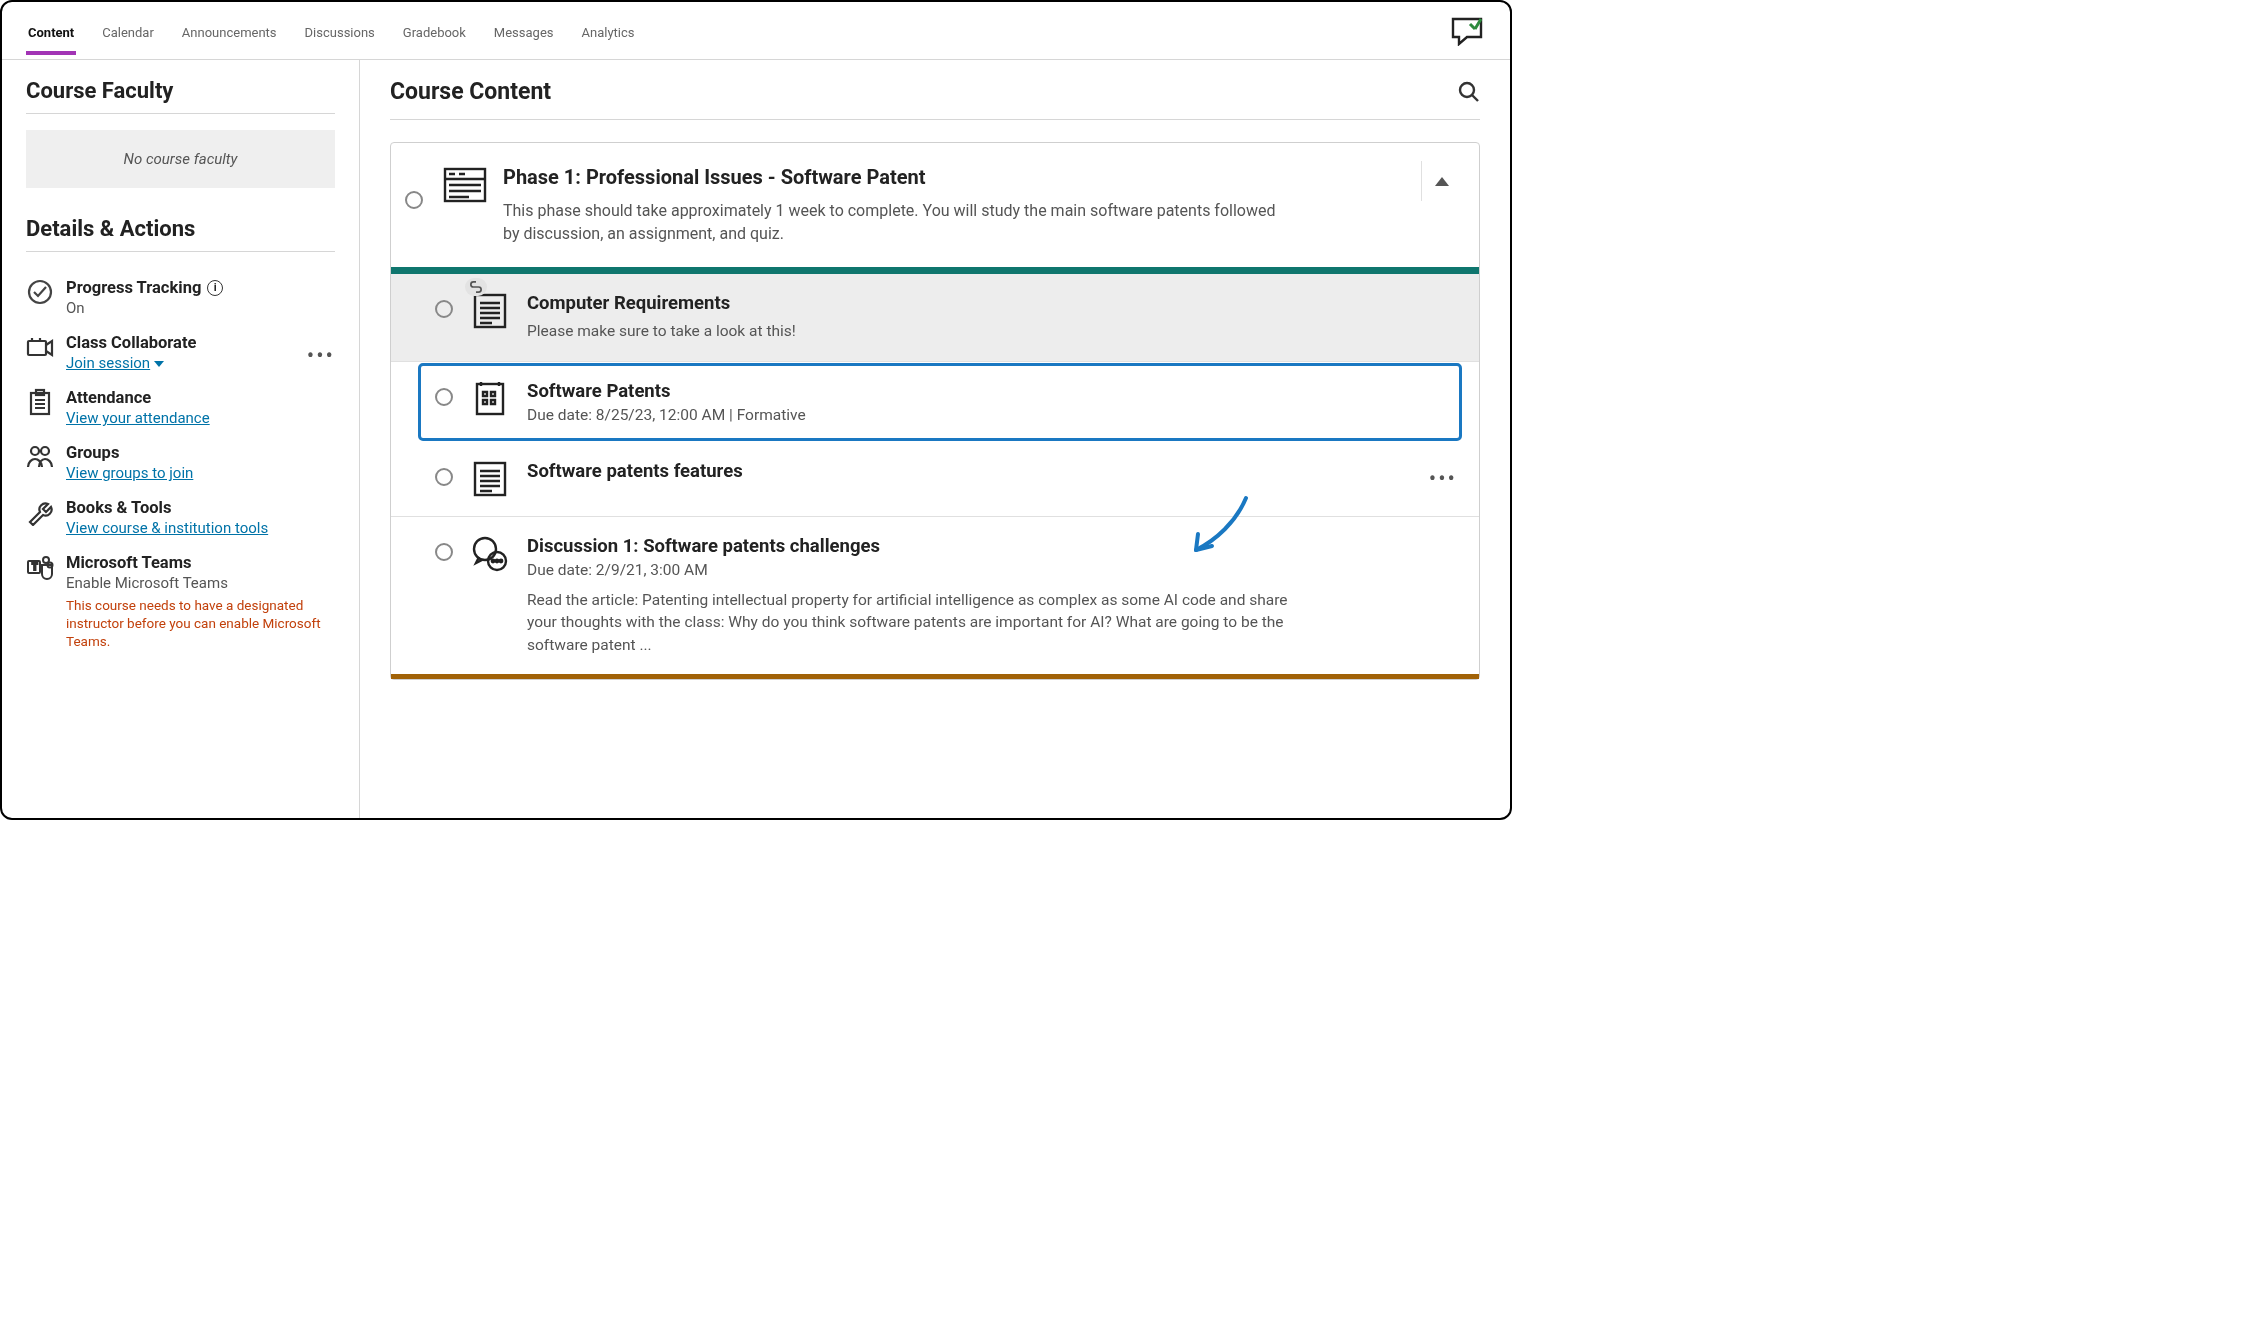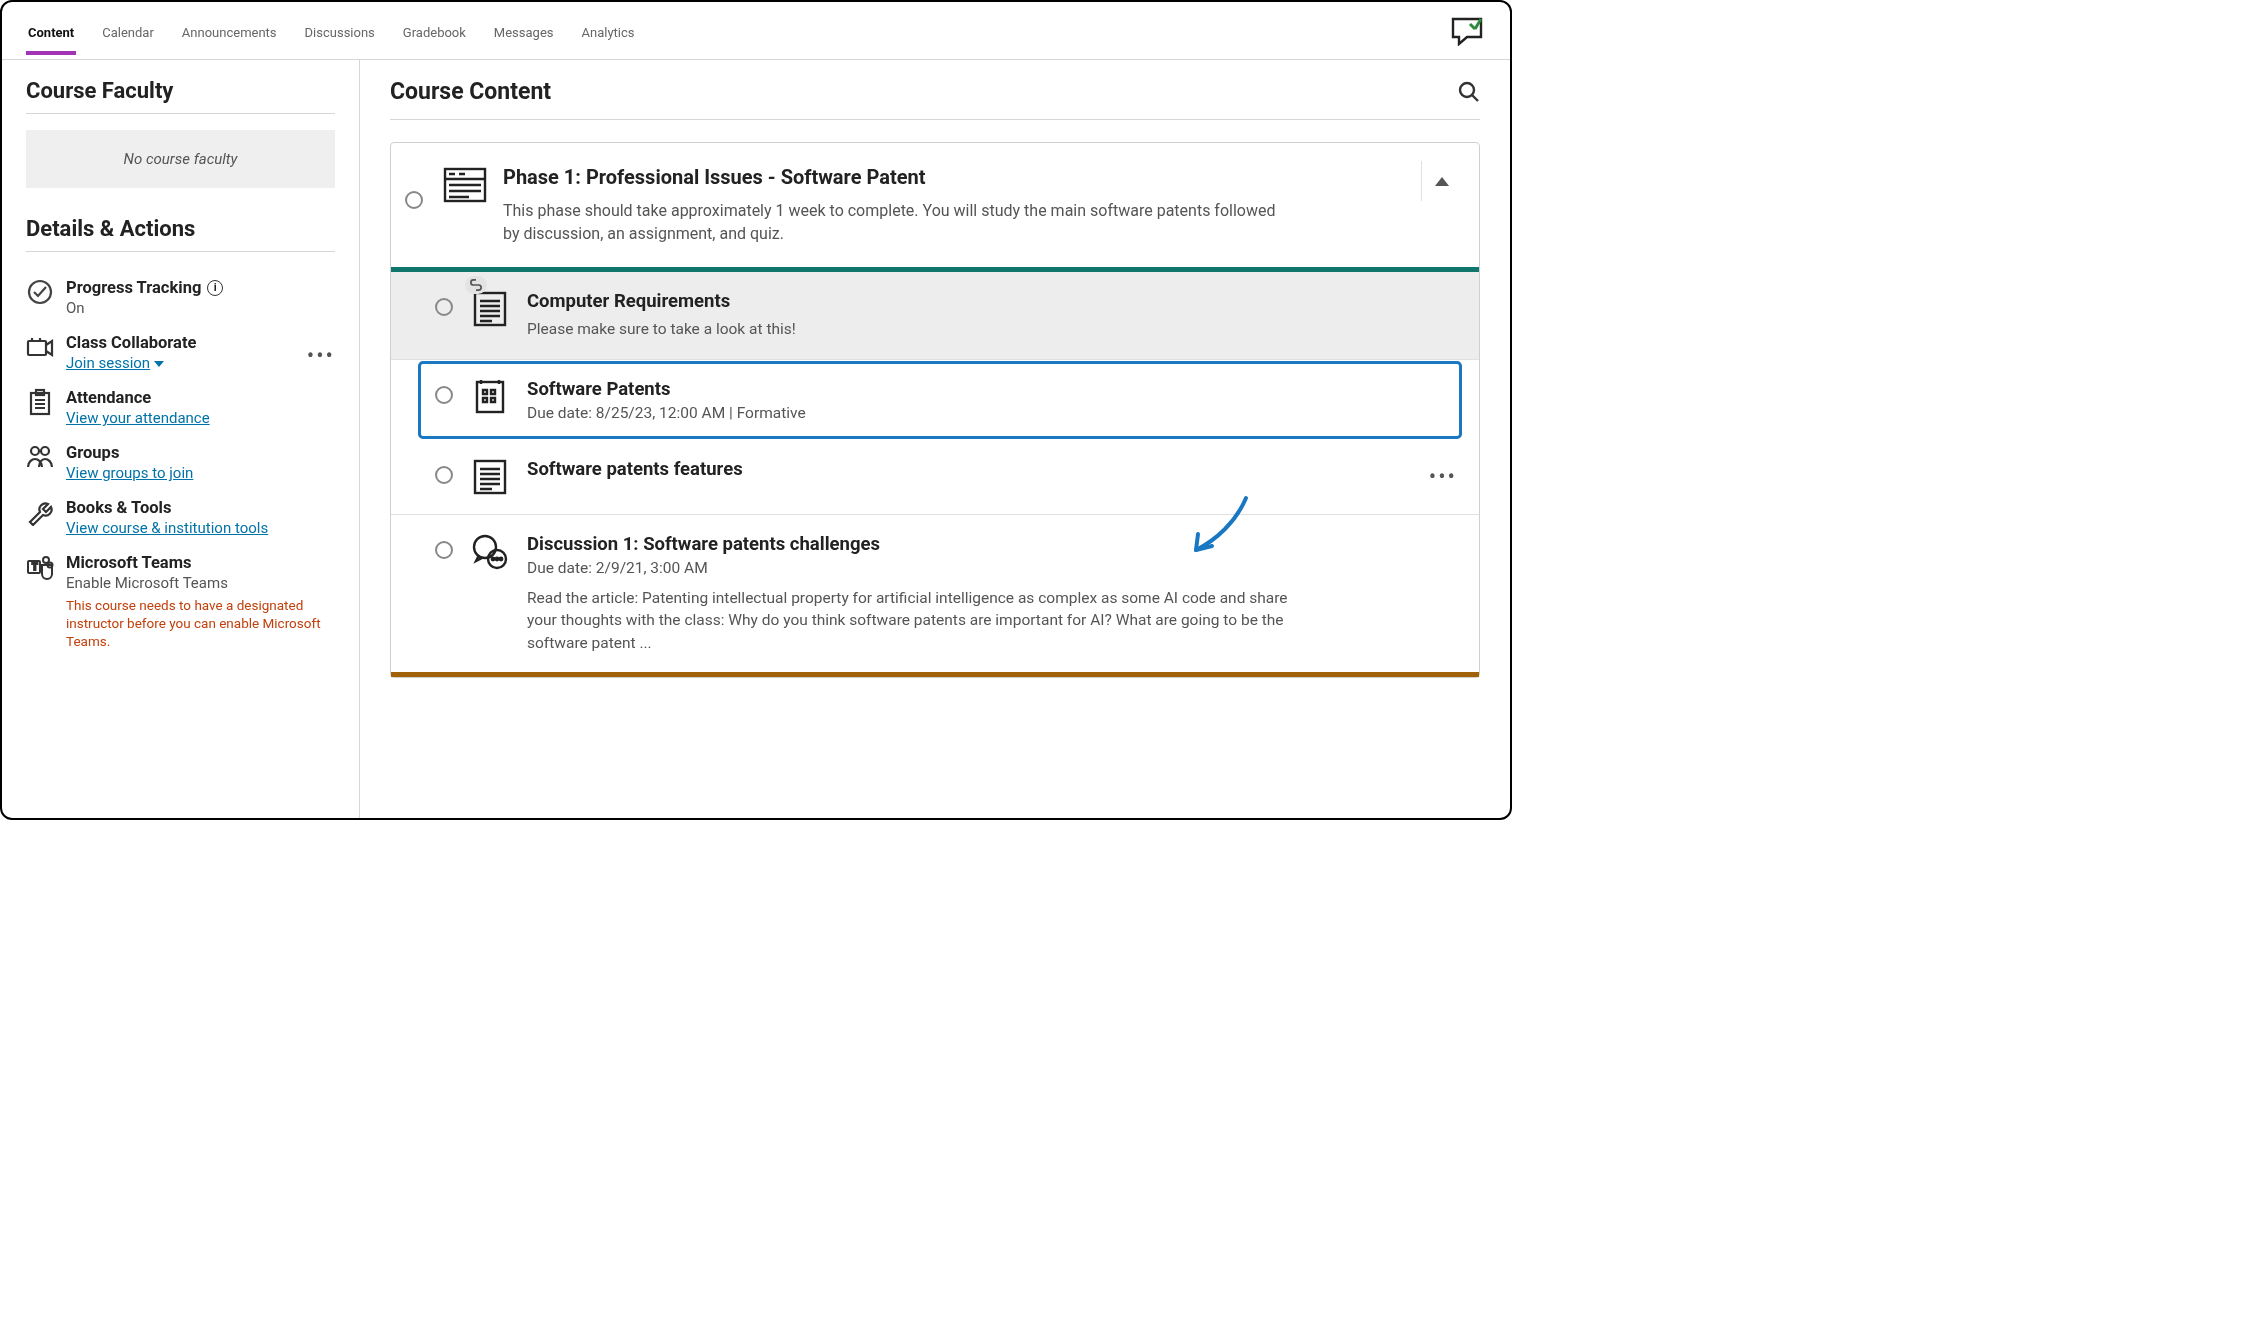--- a/index.html
+++ b/index.html
@@ -125,21 +125,21 @@
   .main-header h2 { font-size: 23px; font-weight: 700; }
   .search-icon { width: 22px; height: 22px; cursor: pointer; }
   .module {
     border: 1px solid #cfcfcf;
     border-radius: 4px;
   }
   .module-header {
     display: flex;
     padding: 22px 28px 22px 14px;
     gap: 16px;
-    border-bottom: 5px solid #0f766e;
+    border-bottom: 7px solid #0f766e;
     align-items: flex-start;
     position: relative;
   }
   .progress-circle {
     width: 18px; height: 18px; border: 2px solid #888; border-radius: 50%;
     flex-shrink: 0; margin-top: 26px; margin-right: 4px;
   }
   .module-icon { width: 44px; height: 36px; flex-shrink: 0; margin-top: 2px; }
   .module-title { font-size: 20px; font-weight: 700; margin-bottom: 10px; }
   .module-desc { font-size: 16px; color: #555; line-height: 1.45; max-width: 780px; }

